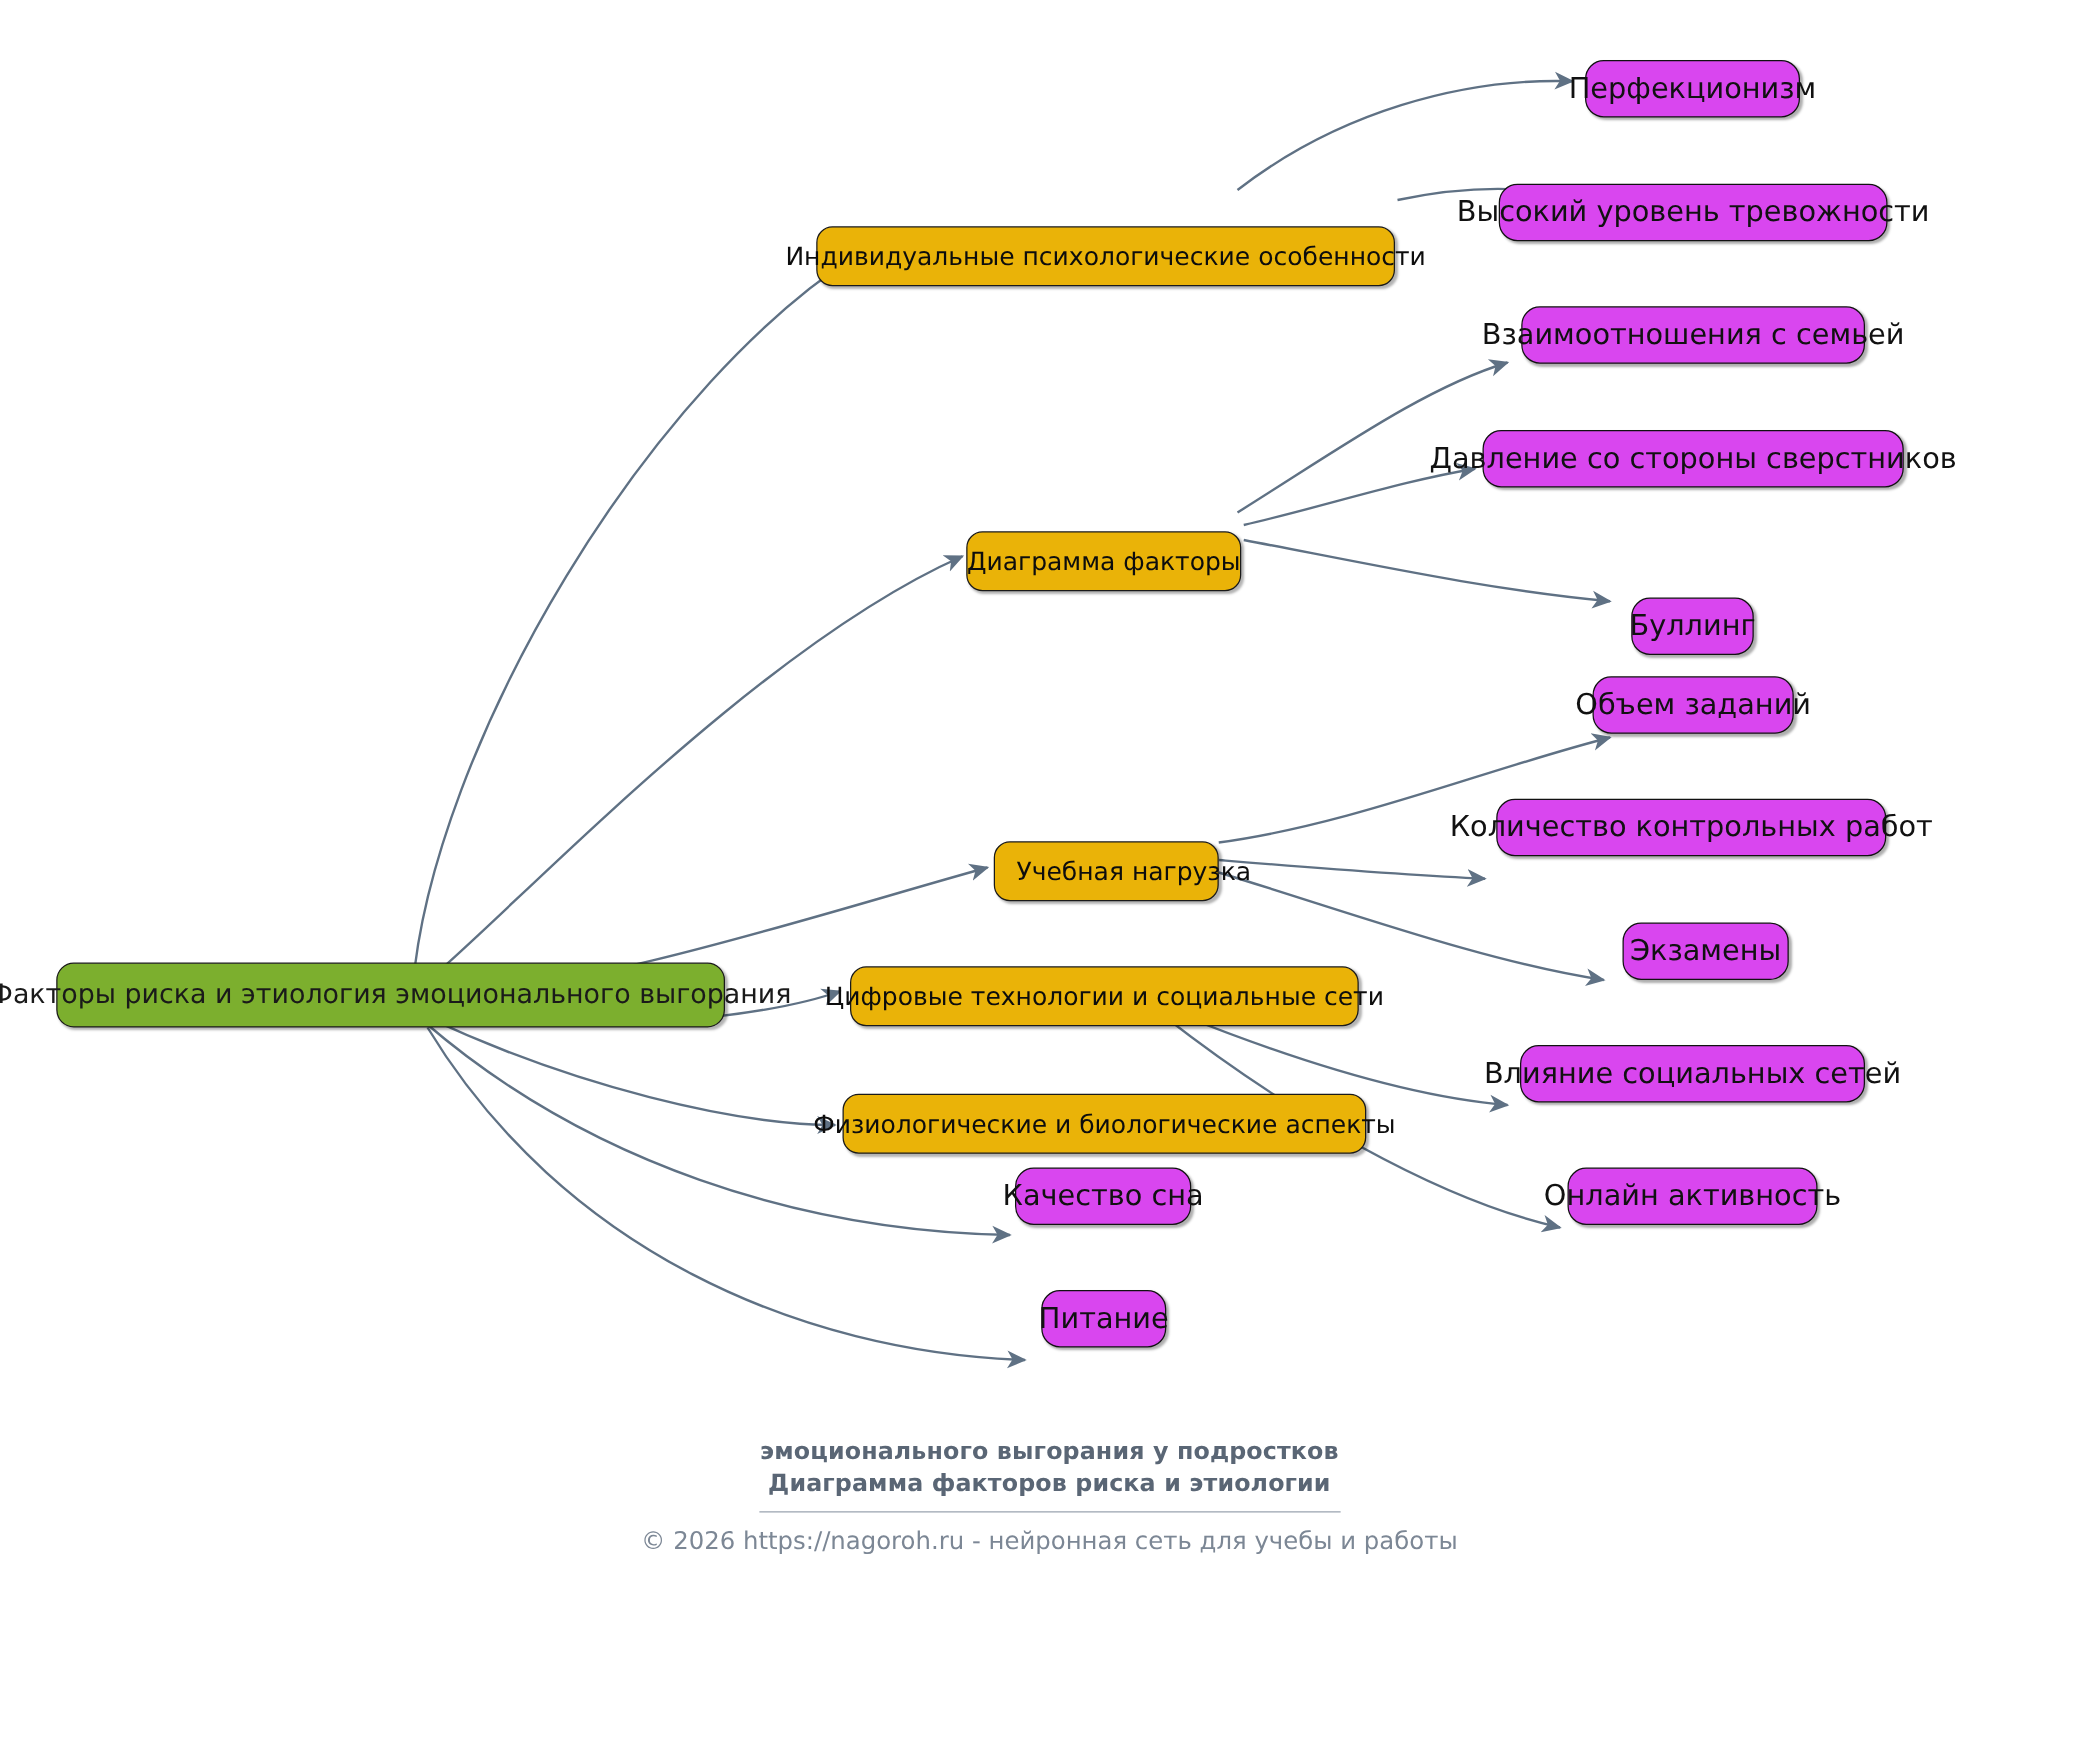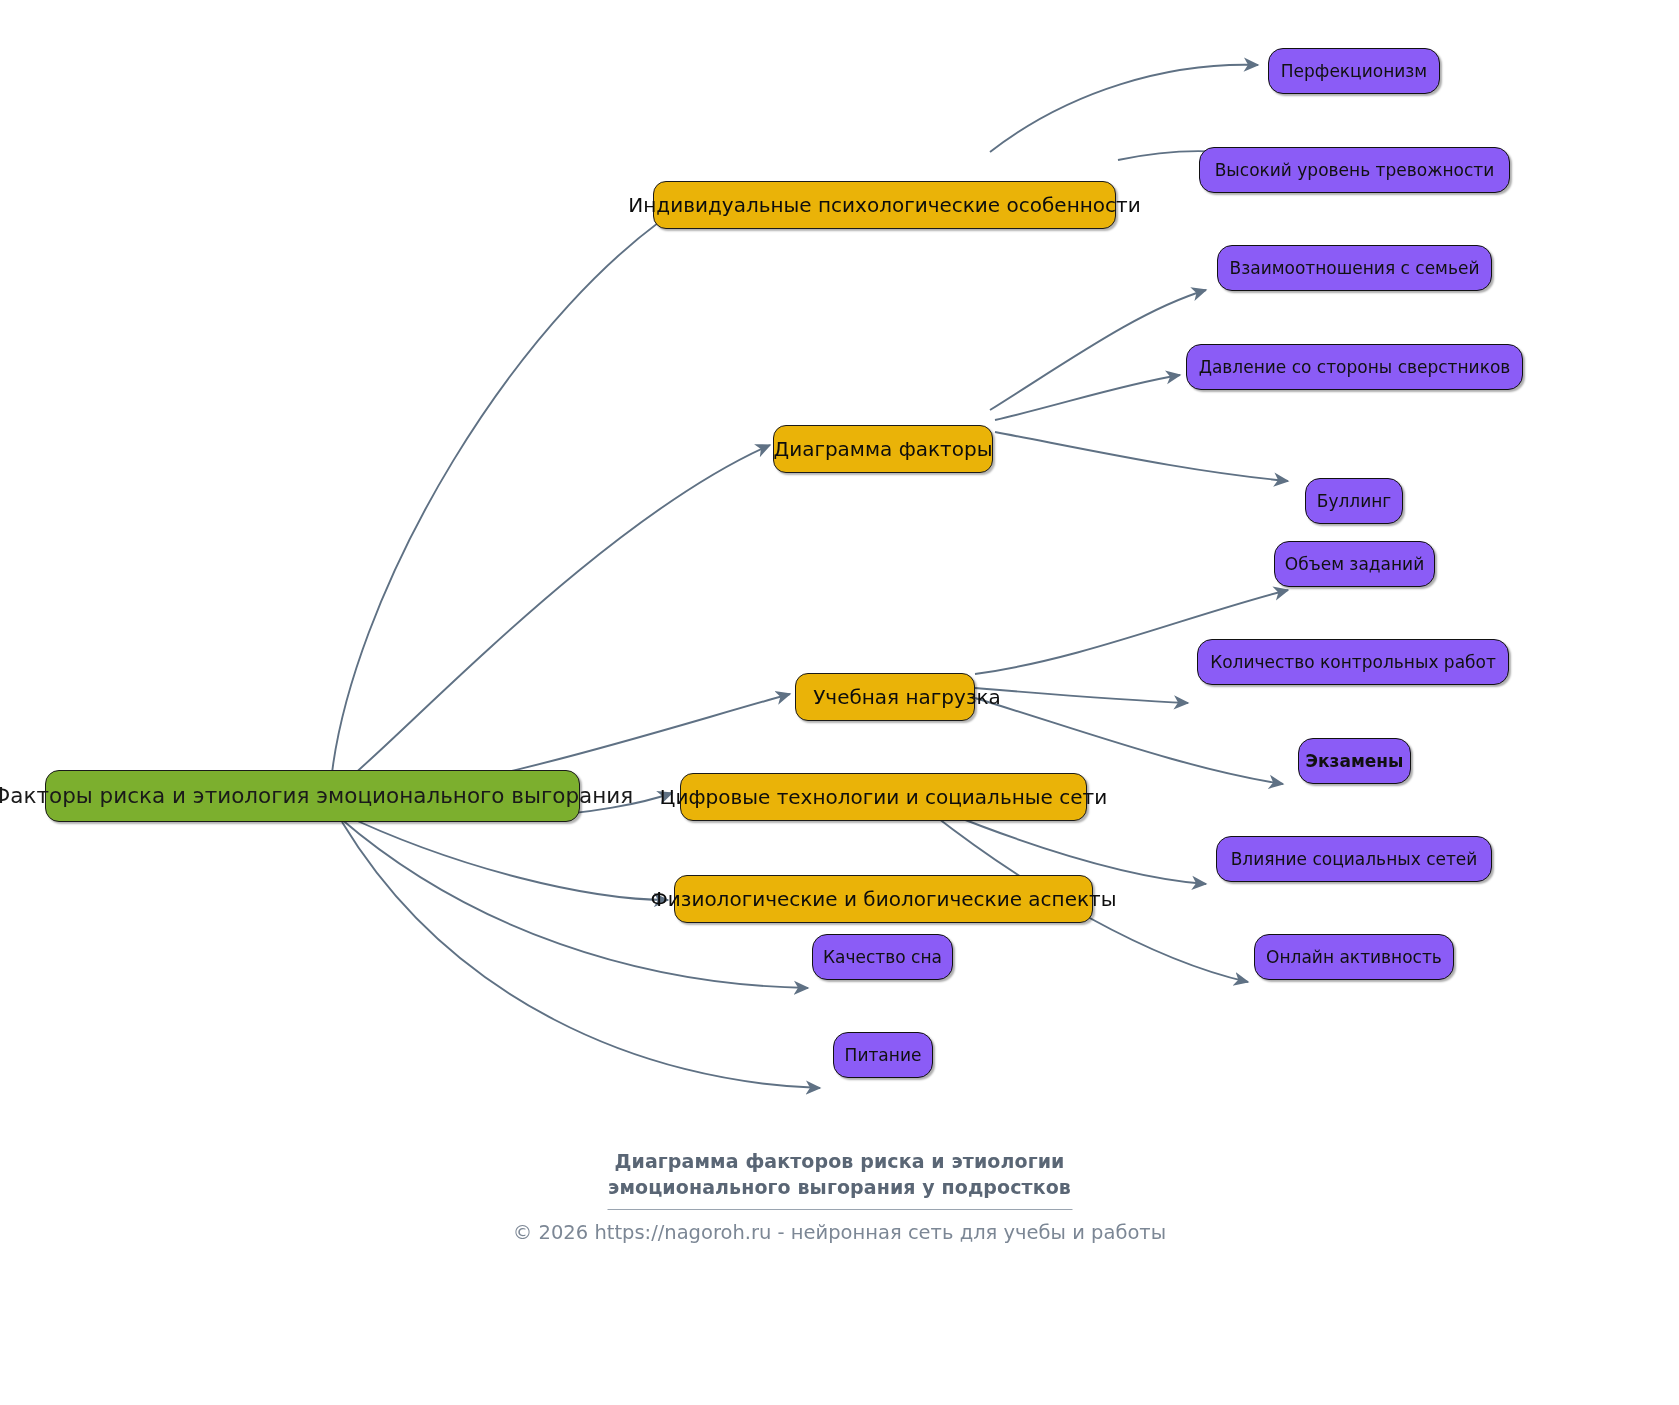--- a/index.html
+++ b/index.html
@@ -49,25 +49,25 @@
   .node-branch {
     background: #eab308;
     border: 1.6px solid #1a1a1a;
     border-radius: 13px;
     color: #0d0d0d;
     font-size: 20px;
     font-weight: 400;
     box-shadow: 2px 2px 2px rgba(0,0,0,0.30);
   }
   .node-leaf {
-    background: #8b5cf6;
+    background: #d946ef;
     border: 1.7px solid #111111;
     border-radius: 15px;
     color: #111111;
-    font-size: 17px;
+    font-size: 23px;
     font-weight: 400;
     box-shadow: 2px 2px 2px rgba(0,0,0,0.32);
   }
   .footer {
     position: absolute;
     left: 0;
     width: 1679px;
     text-align: center;
   }
   .footer-title {
@@ -176,40 +176,40 @@
   </div>
 
   <div class="node node-leaf" style="left:1274px; top:541px; width:161px; height:46px;">
     <span>Объем заданий</span>
   </div>
 
   <div class="node node-leaf" style="left:1197px; top:639px; width:312px; height:46px;">
     <span>Количество контрольных работ</span>
   </div>
 
-  <div class="node node-leaf" style="left:1298px; top:738px; width:113px; height:46px;font-weight:bold;">
+  <div class="node node-leaf" style="left:1298px; top:738px; width:133px; height:46px;">
     <span>Экзамены</span>
   </div>
 
   <div class="node node-leaf" style="left:1216px; top:836px; width:276px; height:46px;">
     <span>Влияние социальных сетей</span>
   </div>
 
   <div class="node node-leaf" style="left:1254px; top:934px; width:200px; height:46px;">
     <span>Онлайн активность</span>
   </div>
 
   <div class="node node-leaf" style="left:812px; top:934px; width:141px; height:46px;">
     <span>Качество сна</span>
   </div>
 
   <div class="node node-leaf" style="left:833px; top:1032px; width:100px; height:46px;text-align:center;">
     <span>Питание</span>
   </div>
 
   <div class="footer footer-title">
+    <div>эмоционального выгорания у подростков</div>
     <div>Диаграмма факторов риска и этиологии</div>
-    <div>эмоционального выгорания у подростков</div>
   </div>
   <div class="footer-rule"></div>
   <div class="footer footer-credit">© 2026 https://nagoroh.ru - нейронная сеть для учебы и работы</div>
 
 </div>
 
 </body></html>

